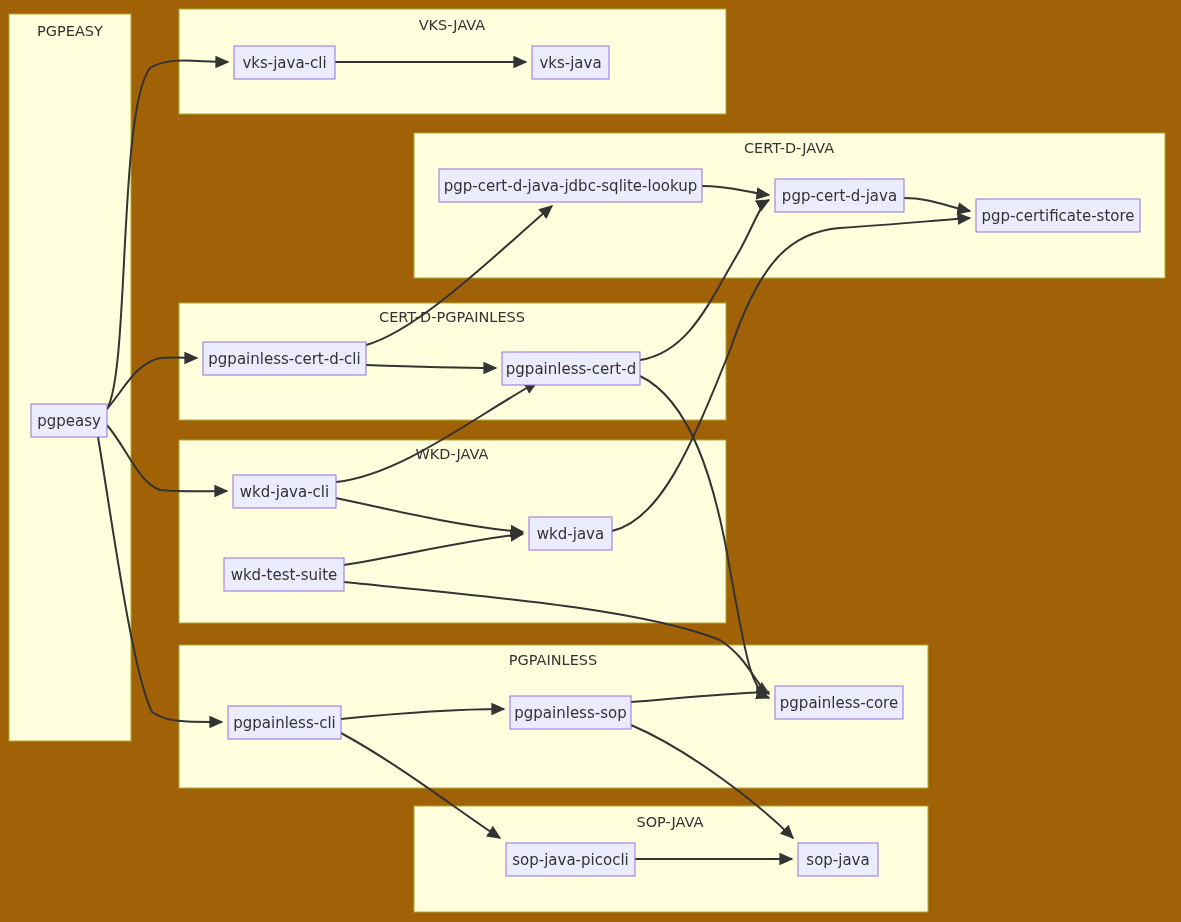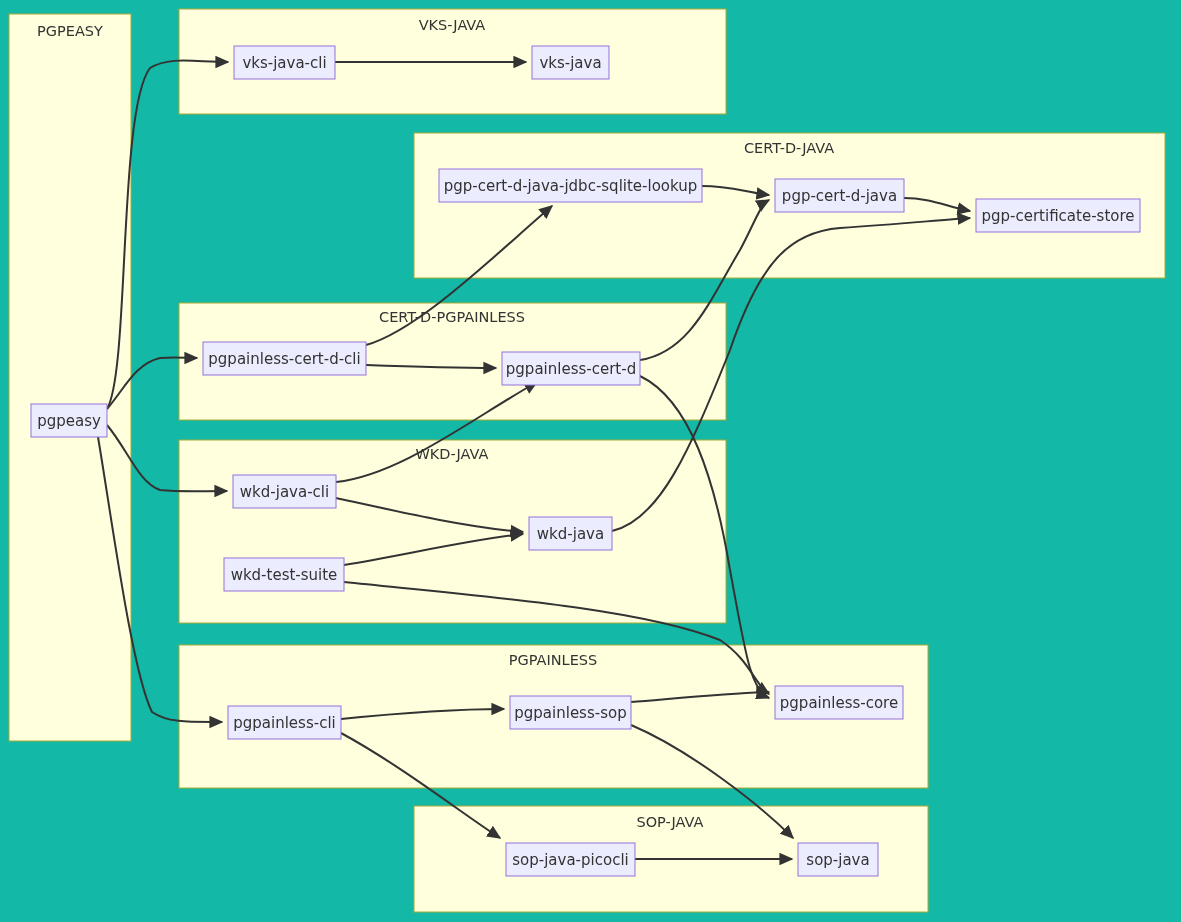--- a/index.html
+++ b/index.html
@@ -4,21 +4,21 @@
 <style>
   html, body {
     margin: 0;
     padding: 0;
     background: #000000;
   }
   #diagram-root {
     position: relative;
     width: 1181px;
     height: 922px;
-    background: #14b8a6;
+    background: #a16207;
     font-family: "DejaVu Sans", "Liberation Sans", sans-serif;
     overflow: hidden;
   }
   svg#canvas {
     position: absolute;
     top: 0; left: 0;
     width: 1181px;
     height: 922px;
     display: block;
   }

